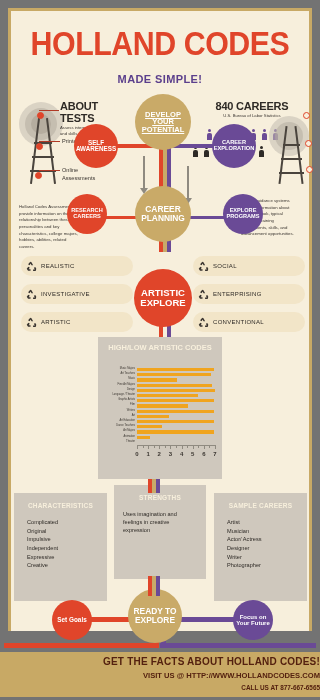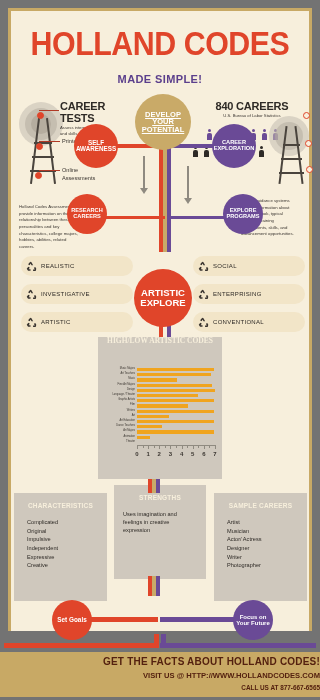--- a/index.html
+++ b/index.html
@@ -126,22 +126,22 @@
 
   
   #chart-card {
     position: absolute;
     left: 98px; top: 337px; width: 124px; height: 142px;
     background: #cfc8bd;
     z-index: 5;
   }
   #chart-title {
     text-align: center; color: #f7efdc; font-weight: bold;
-    font-size: 7.5px; line-height: 1.15; 
-    font-family: Liberation Serif, serif;
+    font-size: 7.5px; line-height: 1.15; padding-top: 7px;
+    font-family: Liberation Sans, sans-serif;
   }
   #plot { position: absolute; left: 39px; top: 30px; width: 78px; height: 78px; }
   .rowline { position: absolute; left: 0; width: 100%; }
   .barfill { position: absolute; height: 100%; background: #f0a41e; }
   .rowlabel {
     position: absolute; right: 100%; margin-right: 2px;
     font-size: 2.6px; color: #3a3530; white-space: nowrap;
     line-height: 1;
   }
   .axisline { position:absolute; left:39px; top:108px; width:78px; height:1px; background:#8f8a80; }
@@ -198,21 +198,21 @@
       <div class="rung" style="left:13px; top:70px; width:26px;"></div>
       <div class="dot filled" style="left:20px; top:12px; width:7px; height:7px;"></div>
       <div class="dot filled" style="left:19px; top:43px; width:7px; height:7px;"></div>
       <div class="dot filled" style="left:18px; top:72px; width:7px; height:7px;"></div>
     </div>
     <div class="leader" style="left:28px; top:16px; width:20px;"></div>
     <div class="leader" style="left:28px; top:47px; width:21px;"></div>
     <div class="leader" style="left:28px; top:76px; width:21px;"></div>
 
     <div style="position:absolute; left:49px; top:6px; width:70px;">
-      <div class="sect-title" style="font-size:11px;">CAREER TESTS</div>
+      <div class="sect-title" style="font-size:11px;">ABOUT TESTS</div>
       <div class="tiny" style="margin-top:1px; width:52px;">Assess interests, abilities and skills</div>
     </div>
     <div class="lbl" style="position:absolute; left:51px; top:44px;">Printed Tests</div>
     <div class="lbl" style="position:absolute; left:51px; top:72px; width:50px; line-height:1.5;">Online Assessments</div>
 
     <div class="para" style="position:absolute; left:8px; top:110px; width:62px;">Holland Codes Assessments provide information on the relationship between these job personalities and key characteristics, college majors, hobbies, abilities, related careers.</div>
 
     <div style="position:absolute; left:196px; top:6px; width:90px; text-align:center;">
       <div class="sect-title" style="font-size:11px;">840 CAREERS</div>
       <div class="tiny" style="margin-top:1px;">U.S. Bureau of Labor Statistics</div>
@@ -324,20 +324,23 @@
     </div>
     <div class="node red" style="left:63px; top:30px; width:44px; height:44px; font-size:6.3px;">
       <span>SELF AWARENESS</span>
     </div>
     <div class="node purp" style="left:201px; top:30px; width:44px; height:44px; font-size:5.7px;">
       <span>CAREER EXPLORATION</span>
     </div>
 
     <div class="node red" style="left:56px; top:100px; width:40px; height:40px; font-size:5.6px;">
       <span>RESEARCH CAREERS</span>
+    </div>
+    <div class="node tan" style="left:124px; top:92px; width:56px; height:56px; font-size:8.4px;">
+      <span>CAREER PLANNING</span>
     </div>
     <div class="node purp" style="left:212px; top:100px; width:40px; height:40px; font-size:5.6px;">
       <span>EXPLORE PROGRAMS</span>
     </div>
 
     <div class="node red" style="left:123px; top:175px; width:58px; height:58px; font-size:9.5px;">
       <span>ARTISTIC EXPLORE</span>
     </div>
 
     <div class="chip" style="left:10px; top:162px; width:112px;">
@@ -523,20 +526,23 @@
   <div class="bar spine-red" style="left:68px; top:617px; width:90px; height:5px; z-index:3;"></div>
   <div class="bar spine-purp" style="left:160px; top:617px; width:92px; height:5px; z-index:3;"></div>
   <div class="bar spine-red" style="left:4px; top:643px; width:154px; height:5px; z-index:3;"></div>
   <div class="bar spine-purp" style="left:160px; top:643px; width:156px; height:5px; z-index:3;"></div>
   <div class="bar spine-red" style="left:154px; top:634px; width:5px; height:14px; z-index:3;"></div>
   <div class="bar spine-purp" style="left:161px; top:634px; width:5px; height:14px; z-index:3;"></div>
 
   <div class="node red" style="left:52px; top:600px; width:40px; height:40px; font-size:6.4px;">
     <span>Set Goals</span>
   </div>
+  <div class="node tan" style="left:128px; top:589px; width:54px; height:54px; font-size:8.4px;">
+    <span>READY TO EXPLORE</span>
+  </div>
   <div class="node purp" style="left:233px; top:600px; width:40px; height:40px; font-size:6px;">
     <span>Focus on Your Future</span>
   </div>
 
   <div id="footer">
     <div class="f1">GET THE FACTS ABOUT HOLLAND CODES!</div>
     <div class="f2">VISIT US @ HTTP://WWW.HOLLANDCODES.COM</div>
     <div class="f3">CALL US AT 877-667-6565</div>
   </div>
 

